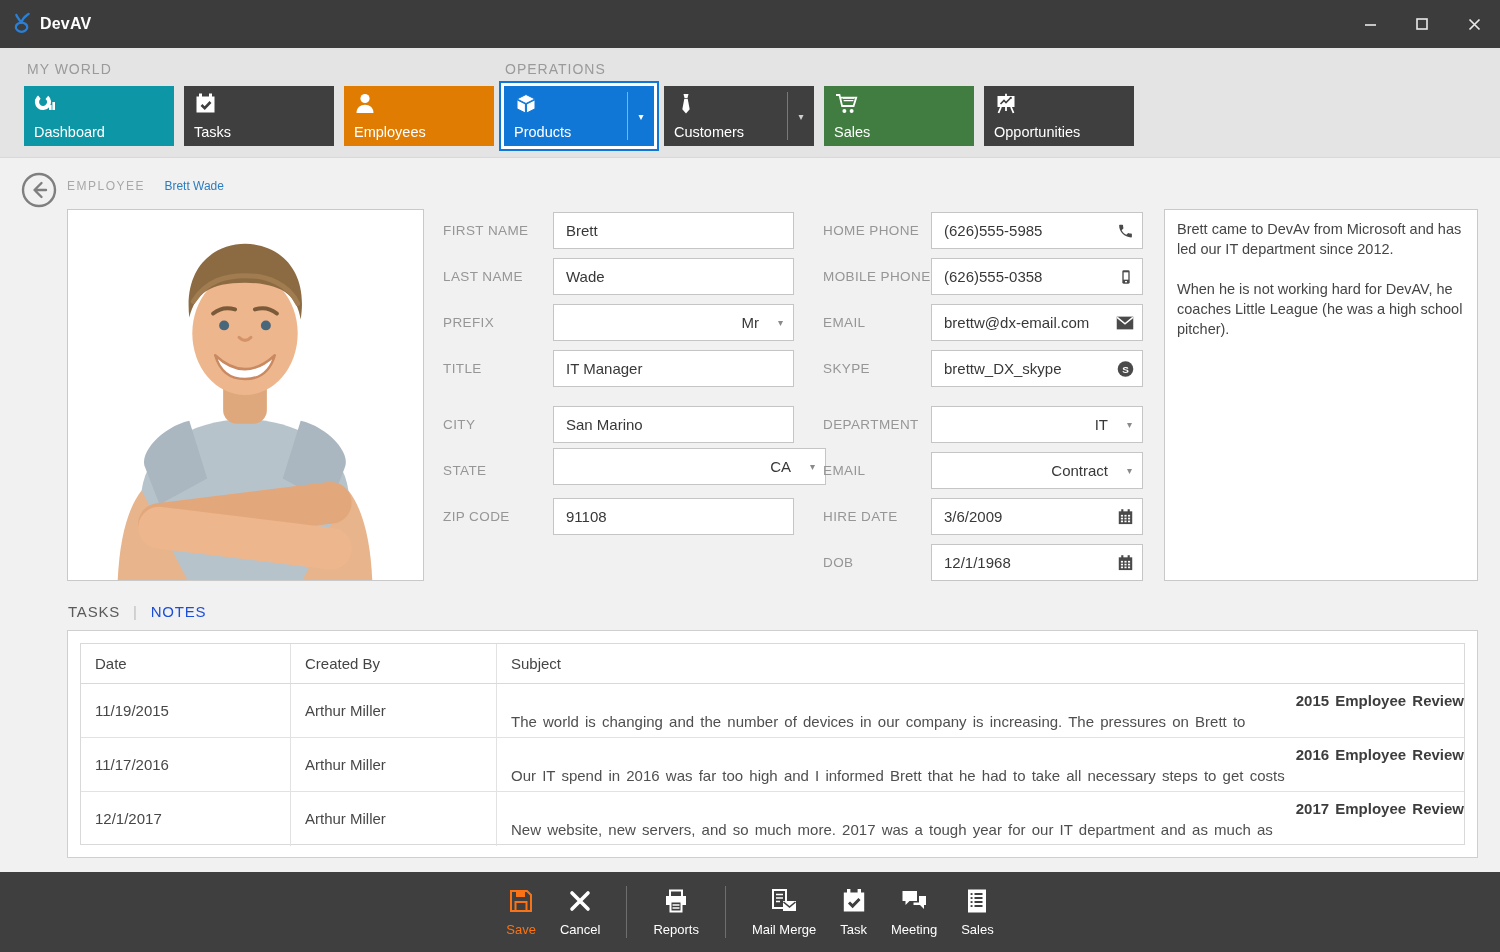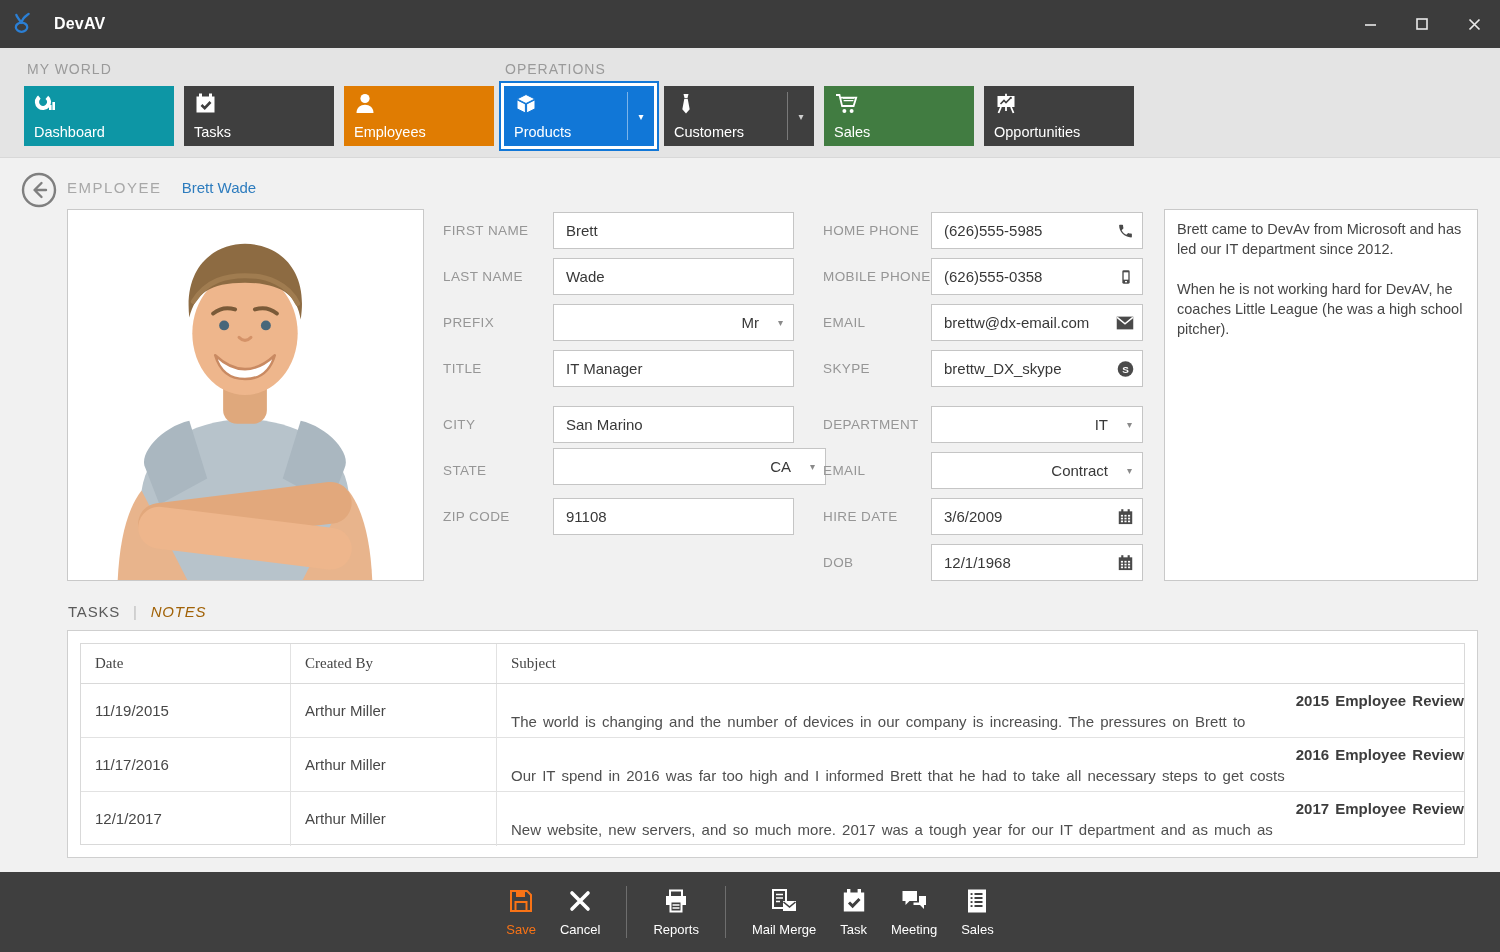--- a/index.html
+++ b/index.html
@@ -2,38 +2,38 @@
 <html><head>
 <meta charset="utf-8">
 <style>
   * { margin:0; padding:0; box-sizing:border-box; }
   html,body { background:#d9d9d9; }
   body { font-family:"Liberation Sans", sans-serif; }
   .app { position:relative; width:1500px; height:952px; background:#f1f1f1; overflow:hidden; }
 
   
   .titlebar { position:absolute; top:0; left:0; right:0; height:48px; background:#3c3c3c; display:flex; align-items:center; }
-  .logo { display:flex; align-items:center; gap:22px; margin-left:13px; }
+  .logo { display:flex; align-items:center; gap:8px; margin-left:13px; }
   .logo-name { color:#ffffff; font-weight:bold; font-size:16px; letter-spacing:.2px; }
   .win-controls { margin-left:auto; display:flex; height:100%; }
   .win-btn { width:52px; height:100%; display:flex; align-items:center; justify-content:center; color:#e9e9e9; cursor:default; }
 
   
   .ribbon { position:absolute; top:48px; left:0; right:0; height:110px; background:#e4e4e4; border-bottom:1px solid #d8d8d8; }
   .group-label { position:absolute; top:13px; font-size:14px; color:#9a9a9a; letter-spacing:1px; }
   .tile { position:absolute; width:150px; height:60px; color:#fff; cursor:default; }
   .tile .t-icon { position:absolute; top:6px; left:10px; }
   .tile .t-label { position:absolute; left:10px; bottom:6px; font-size:14.5px; }
   .tile .split { position:absolute; right:0; top:6px; bottom:6px; width:27px; border-left:1px solid rgba(255,255,255,.45); display:flex; align-items:center; justify-content:center; font-size:10px; }
   .tile-sel-wrap { position:absolute; border:2px solid #1177d7; background:#ffffff; padding:3px; }
   .tile-sel-wrap .tile { position:relative; }
 
   
   .back-btn { position:absolute; left:21px; top:172px; width:36px; height:36px; cursor:pointer; }
-  .emp-header { position:absolute; left:67px; top:179px; font-size:15px; }
+  .emp-header { position:absolute; left:67px; top:179px; font-size:12px; }
   .emp-section { color:#a8a8a8; letter-spacing:1.5px; }
   .emp-name { color:#2d7cbe; margin-left:16px; }
 
   
   .photo { position:absolute; left:67px; top:209px; width:357px; height:372px; background:#fff; border:1px solid #c9c9c9; }
 
   
   .lbl { position:absolute; height:37px; line-height:37px; font-size:13.5px; color:#969696; letter-spacing:.4px; white-space:nowrap; }
   .input { position:absolute; height:37px; background:#fff; border:1px solid #c5c5c5; font-size:15px; color:#383838; }
   .input .iv { position:absolute; left:12px; top:0; line-height:35px; white-space:nowrap; }
@@ -41,27 +41,27 @@
   .input .caret { position:absolute; right:10px; top:0; line-height:35px; font-size:10px; color:#8a8a8a; }
   .input .f-icon { position:absolute; right:8px; top:50%; transform:translateY(-50%); display:flex; }
 
   
   .notes-box { position:absolute; left:1164px; top:209px; width:314px; height:372px; background:#fff; border:1px solid #c9c9c9; padding:9px 12px; font-size:14.5px; line-height:20px; color:#454545; white-space:pre-line; }
 
   
   .tabs { position:absolute; left:68px; top:603px; font-size:15px; letter-spacing:.8px; }
   .tab-inactive { color:#5a5a5a; cursor:pointer; }
   .tab-sep { color:#c0c0c0; margin:0 8px; }
-  .tab-active { color:#a16207; cursor:pointer;font-style:italic; }
+  .tab-active { color:#1d4ed8; cursor:pointer; }
 
   
   .table-wrap { position:absolute; left:67px; top:630px; width:1411px; height:228px; background:#fff; border:1px solid #cfcfcf; padding:12px; }
   .grid { border:1px solid #d9d9d9; height:100%; }
   .g-row { display:grid; grid-template-columns:210px 206px 1fr; }
-  .g-head { height:40px; border-bottom:1px solid #d9d9d9;font-family:Liberation Serif, serif; }
+  .g-head { height:40px; border-bottom:1px solid #d9d9d9; }
   .g-head .g-cell { line-height:39px; color:#454545; font-size:15px; }
   .g-cell { padding-left:14px; border-right:1px solid #e2e2e2; overflow:hidden; }
   .g-cell:last-child { border-right:none; }
   .g-data { height:54px; border-bottom:1px solid #e2e2e2; cursor:default; }
   .g-row:last-child { border-bottom:none; }
   .g-data .plain { line-height:54px; font-size:15px; color:#474747; }
   .subj-title { font-weight:bold; font-size:15px; color:#3d3d3d; padding-top:7px; line-height:20px; word-spacing:2px;text-align:right; }
   .subj-text { font-size:15px; color:#4f4f4f; line-height:21px; word-spacing:2px; white-space:nowrap; }
 
   

